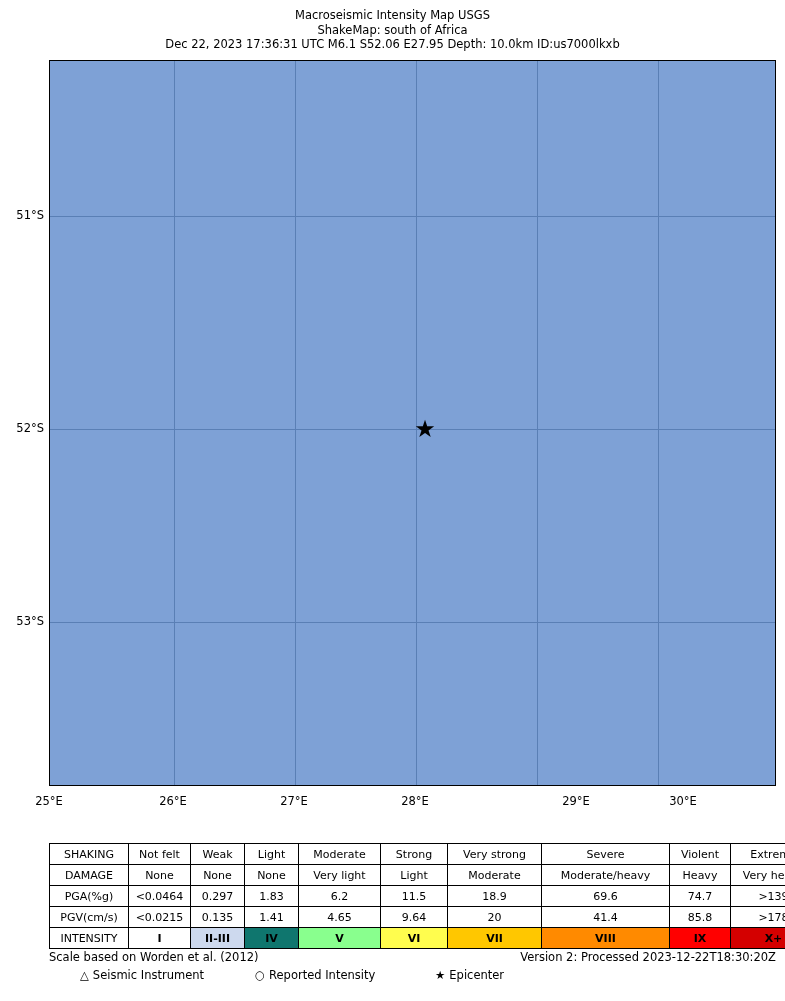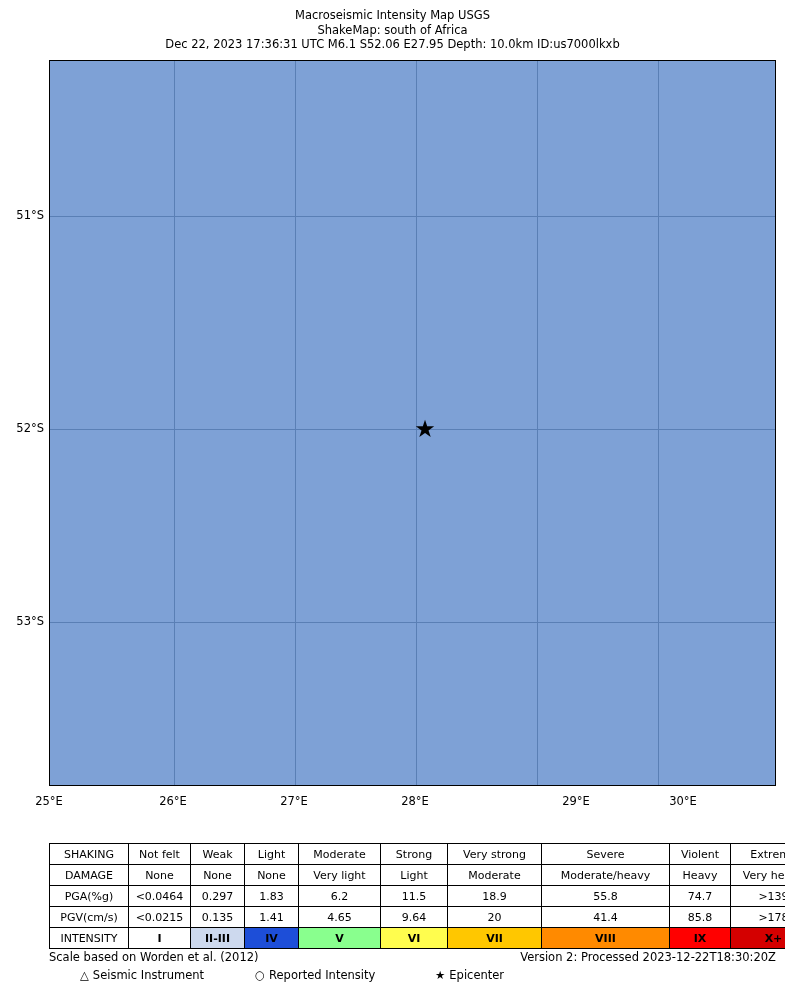--- a/index.html
+++ b/index.html
@@ -265,41 +265,41 @@
           <td>Very heavy</td>
         </tr>
         <tr>
           <td class="rowhead">PGA(%g)</td>
           <td>&lt;0.0464</td>
           <td>0.297</td>
           <td>1.83</td>
           <td>6.2</td>
           <td>11.5</td>
           <td>18.9</td>
-          <td>55.8</td>
+          <td>69.6</td>
           <td>74.7</td>
           <td>&gt;139</td>
         </tr>
         <tr>
           <td class="rowhead">PGV(cm/s)</td>
           <td>&lt;0.0215</td>
           <td>0.135</td>
           <td>1.41</td>
           <td>4.65</td>
           <td>9.64</td>
           <td>20</td>
           <td>41.4</td>
           <td>85.8</td>
           <td>&gt;178</td>
         </tr>
         <tr>
           <td class="rowhead">INTENSITY</td>
           <td class="intensity-cell" style="background:#ffffff;">I</td>
           <td class="intensity-cell" style="background:#cdd9ee;">II-III</td>
-          <td class="intensity-cell" style="background:#1d4ed8;">IV</td>
+          <td class="intensity-cell" style="background:#0f766e;">IV</td>
           <td class="intensity-cell" style="background:#89ff8e;">V</td>
           <td class="intensity-cell" style="background:#fffd4e;">VI</td>
           <td class="intensity-cell" style="background:#ffc700;">VII</td>
           <td class="intensity-cell" style="background:#ff8a00;">VIII</td>
           <td class="intensity-cell" style="background:#ff0000;">IX</td>
           <td class="intensity-cell" style="background:#d40000;">X+</td>
         </tr>
       </tbody>
     </table>
   </div>

